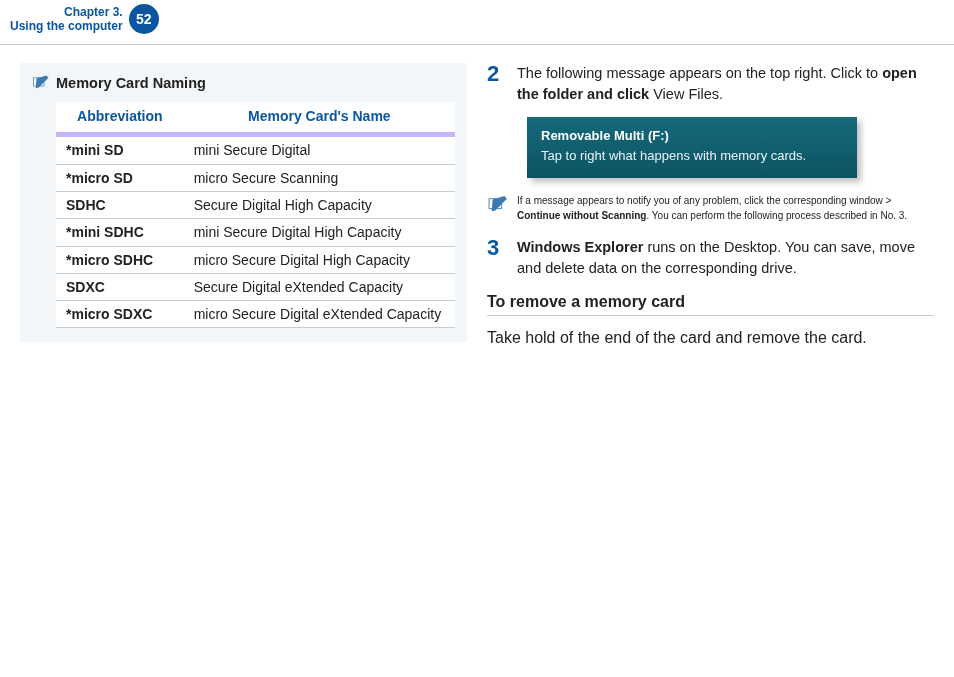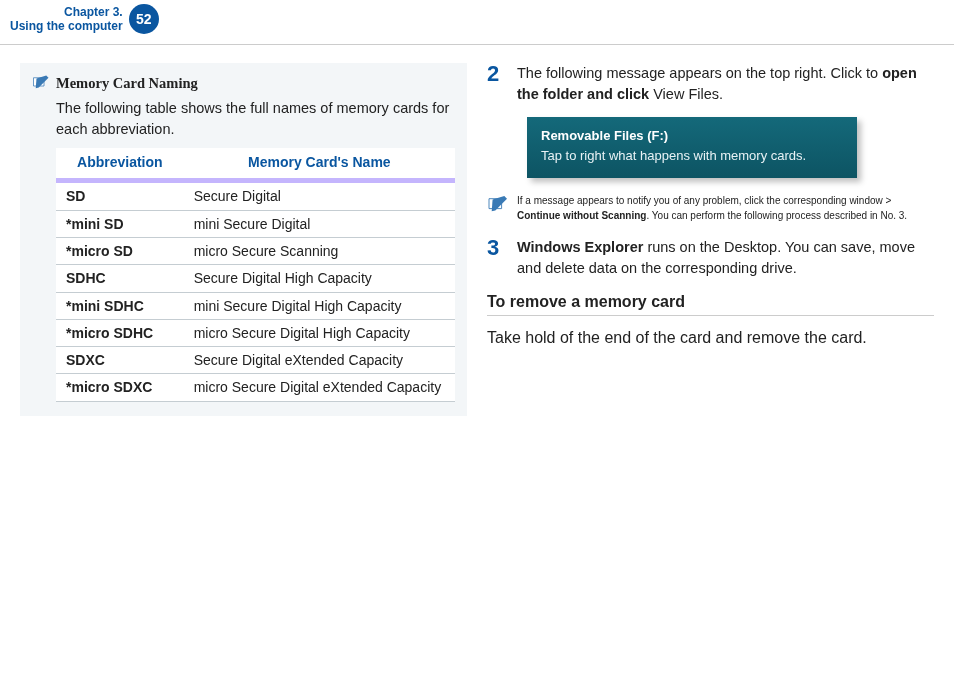--- a/index.html
+++ b/index.html
@@ -66,21 +66,20 @@
     background: #f3f6f8;
     padding: 10px 12px 14px 12px;
     font-size: 14.5px;
     line-height: 1.45;
   }
   .note-head {
     display: flex;
     align-items: flex-start;
     gap: 6px;
     margin-bottom: 4px;
-    font-family: Liberation Serif, serif;
   }
   .edit-icon {
     width: 18px; height: 16px;
     flex-shrink: 0;
     margin-top: 2px;
   }
   .note-title { font-weight: 700; }
   .note-body-indent { margin-left: 24px; }
   table.cards {
     border-collapse: collapse;
@@ -170,36 +169,31 @@
     <div class="note-box">
       <div class="note-head">
         <svg class="edit-icon" viewBox="0 0 24 20">
           <path d="M2 3 L16 3 L16 14 L2 14 Z" fill="#fff" stroke="#3a7ab5" stroke-width="1"></path>
           <path d="M6 4 L19 0 L22 3 L9 16 L5 17 Z" fill="#3a7ab5"></path>
         </svg>
         <div>
           <div class="note-title">Memory Card Naming</div>
         </div>
       </div>
-      <div class="note-body-indent">The following table shows the full names of memory cards for each abbreviation.</div>
 
       <div class="note-body-indent">
         <table class="cards">
           <thead>
             <tr>
               <th>Abbreviation</th>
               <th>Memory Card's Name</th>
             </tr>
           </thead>
           <tbody id="card-rows">
               <tr>
-                <td> SD</td>
-                <td>Secure Digital</td>
-              </tr>
-              <tr>
                 <td>*mini SD</td>
                 <td>mini Secure Digital</td>
               </tr>
               <tr>
                 <td>*micro SD</td>
                 <td>micro Secure Scanning</td>
               </tr>
               <tr>
                 <td> SDHC</td>
                 <td>Secure Digital High Capacity</td>
@@ -230,21 +224,21 @@
 
     <div class="step">
       <div class="step-n">2</div>
       <div>
         <span>The following message appears on the top right. Click to </span><b>open the folder and click</b><span> View Files.</span>
       </div>
     </div>
 
     <div class="toast-wrap">
       <div class="toast">
-        <div class="toast-title">Removable Files (F:)</div>
+        <div class="toast-title">Removable Multi (F:)</div>
         <div>Tap to right what happens with memory cards.</div>
       </div>
     </div>
 
     <div class="info-row">
       <svg class="info-icon" viewBox="0 0 24 20">
         <path d="M2 3 L16 3 L16 14 L2 14 Z" fill="#fff" stroke="#3a7ab5" stroke-width="1"></path>
         <path d="M6 4 L19 0 L22 3 L9 16 L5 17 Z" fill="#3a7ab5"></path>
       </svg>
       <div>

